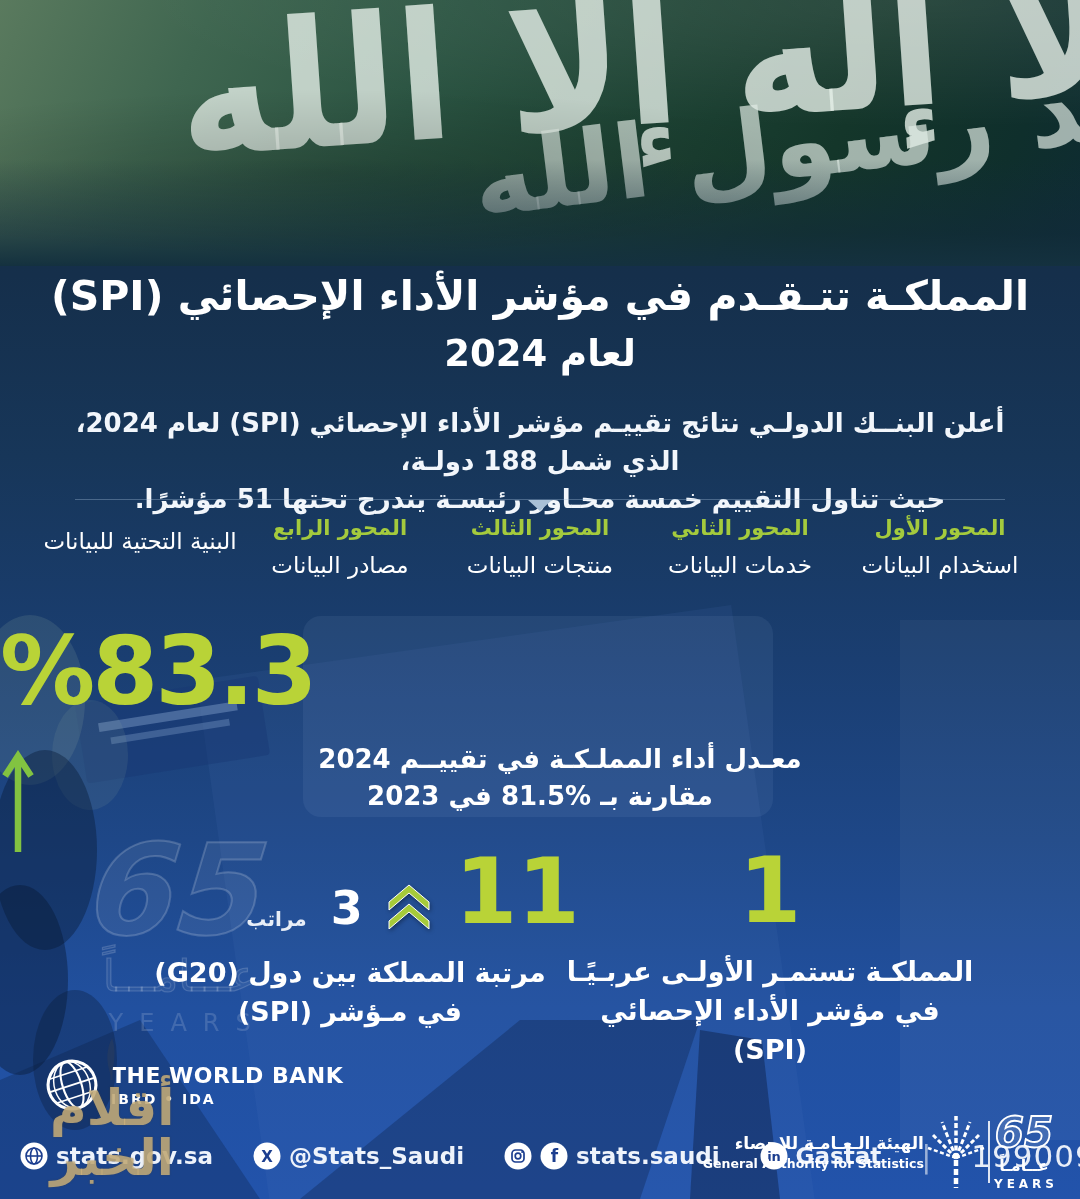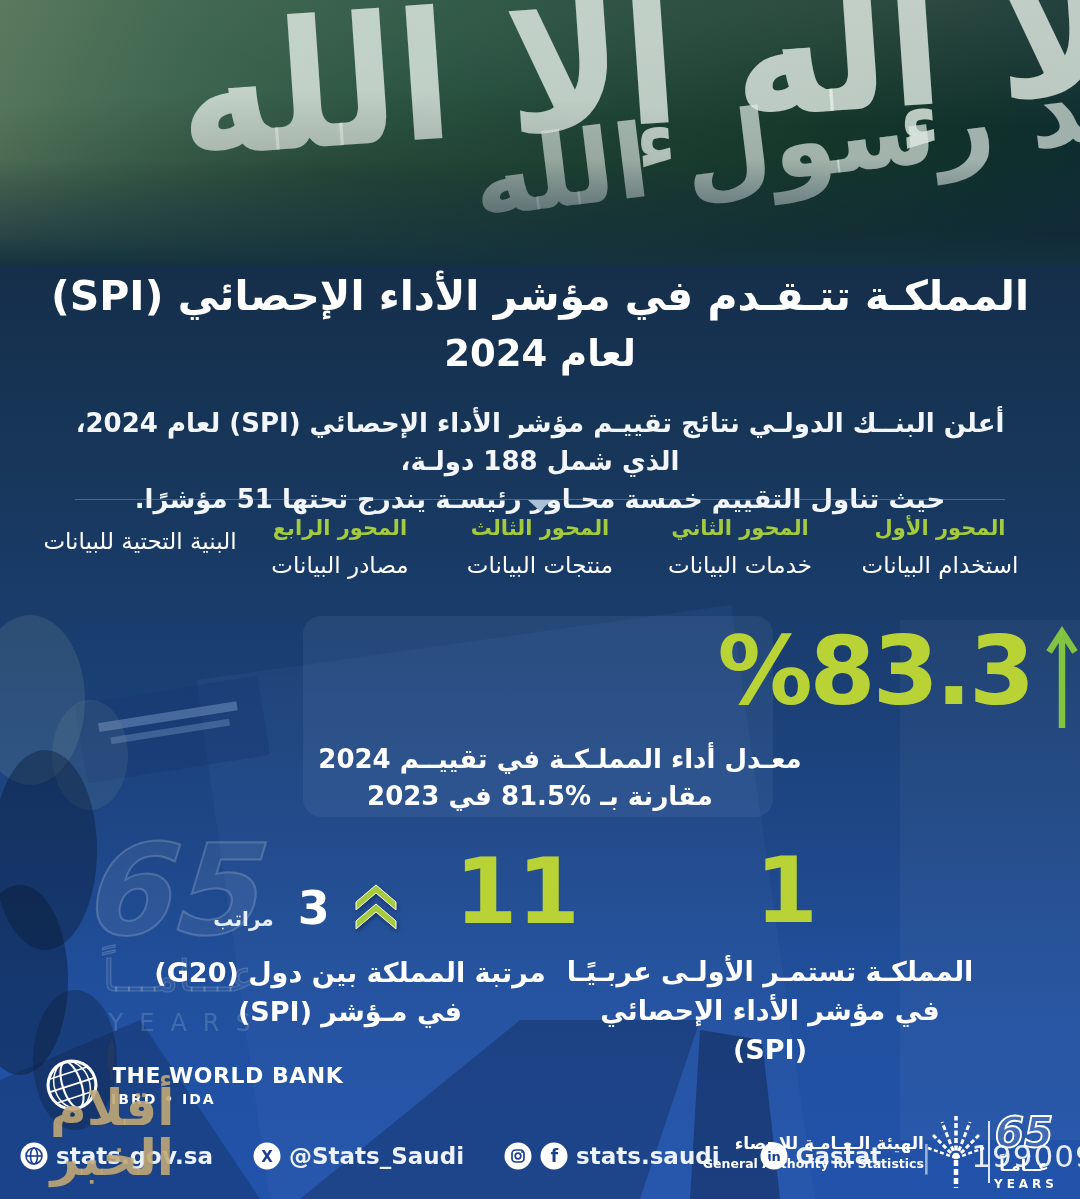--- a/index.html
+++ b/index.html
@@ -51,30 +51,30 @@
     border-top:11px solid #a9c0d6; }
   
   .pillars{ position:absolute; right:40px; top:516px; width:1000px; display:flex; direction:rtl; z-index:5;}
   .pillar{ flex:1; text-align:center; }
   .pillar-title{ color:#a4ca3d; font-size:21px; font-weight:bold; }
   .pillar-label{ margin-top:12px; color:#ffffff; font-size:23px; font-weight:normal; white-space:nowrap; }
   
   .stat-panel{ position:absolute; left:303px; top:616px; width:470px; height:201px;
     background:rgba(183,210,238,0.08); border-radius:18px; z-index:4;}
   .main-stat{ position:absolute; left:0; top:622px; width:100%; display:flex;
-    justify-content:flex-end; align-items:flex-start; gap:12px; z-index:5;}
+    justify-content:space-between; align-items:flex-start; gap:24px; z-index:5;flex-direction:column;}
   .main-stat-value{ direction:ltr; font-size:95px; line-height:1.05; font-weight:bold;
     color:#b9d337; letter-spacing:-3px; }
   .main-caption1{ position:absolute; left:0; top:744px; width:100%; text-align:center;
     direction:rtl; font-size:26px; font-weight:bold; color:#ffffff; z-index:5;margin-left:20px;}
   .main-caption2{ position:absolute; left:0; top:781px; width:100%; text-align:center;
     direction:rtl; font-size:26px; font-weight:bold; color:#ffffff; z-index:5;}
   
   .stat-arab{ position:absolute; left:560px; top:846px; width:420px; text-align:center; z-index:5;}
-  .stat-value{ font-size:90px; font-weight:bold; color:#b9d337; line-height:1;margin-left:33px; }
+  .stat-value{ font-size:90px; font-weight:bold; color:#b9d337; line-height:1; }
   .stat-caption{ margin-top:16px; direction:rtl; font-size:27px; font-weight:bold;
     color:#ffffff; line-height:39px; }
   .stat-g20{ position:absolute; left:120px; top:846px; width:460px; text-align:center; z-index:5;}
   .g20-row{ display:flex; justify-content:flex-end; align-items:flex-end; gap:24px; height:91px; }
   .g20-delta-label{ font-size:20px; color:#e8eef7; font-weight:bold; margin-bottom:6px; }
   .g20-delta-value{ font-size:46px; font-weight:bold; color:#ffffff; margin-bottom:2px; }
   .g20-chevron{ margin-bottom:8px; filter:drop-shadow(1px 2px 2px rgba(0,0,0,0.35)); }
   
   .worldbank{ position:absolute; left:45px; top:1058px; display:flex; align-items:center; gap:12px; z-index:6;}
   .wb-name{ font-size:22px; font-weight:bold; color:#ffffff; letter-spacing:0.5px; }

